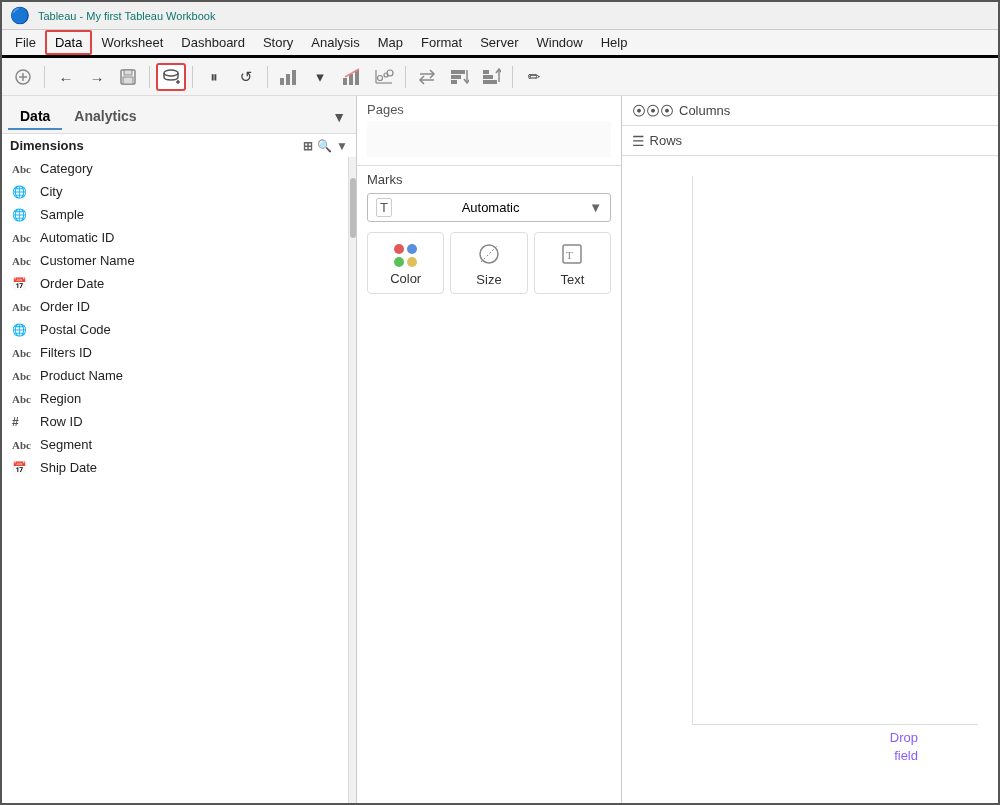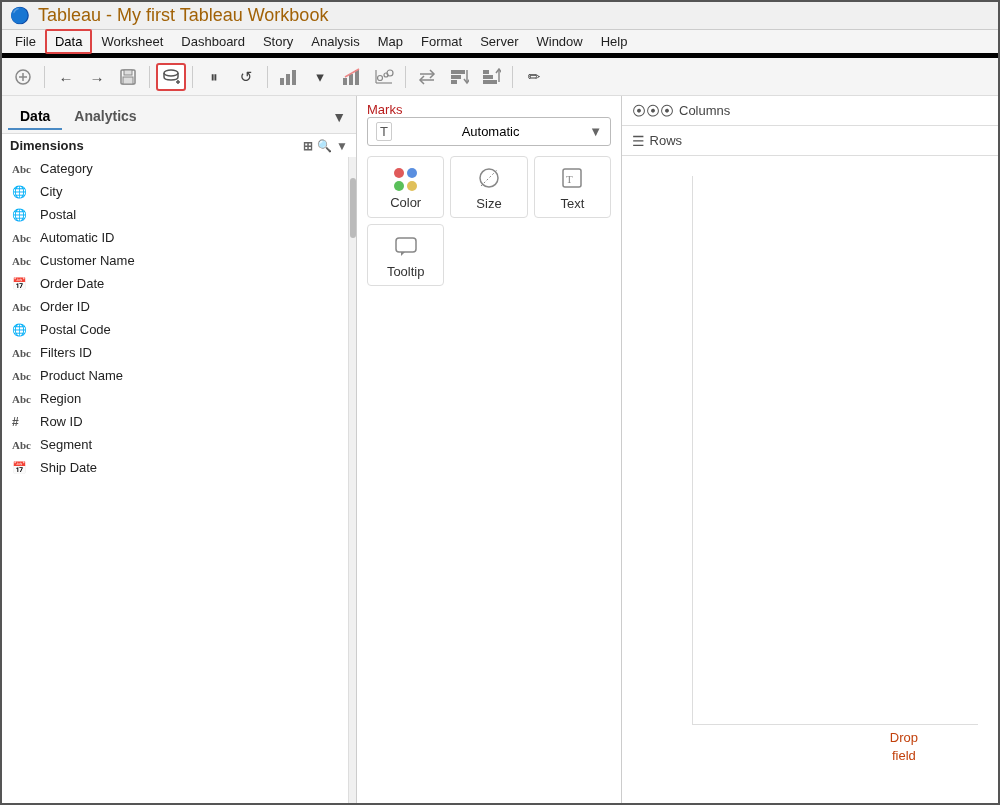--- a/index.html
+++ b/index.html
@@ -9,26 +9,26 @@
     #title-bar {
       background: #f0f0f0;
       border-bottom: 1px solid #ccc;
       padding: 4px 8px;
       display: flex;
       align-items: center;
       gap: 8px;
       height: 28px;
     }
     #title-bar .app-icon { font-size: 16px; }
-    #title-bar .title-text { font-size: 18px; color: #a16207; }
+    #title-bar .title-text { font-size: 11px; color: #0f766e; }
 
     
     #menu-bar {
       background: #f5f5f5;
-      border-bottom: 5px solid #000000;
+      border-bottom: 3px solid #000000;
       display: flex;
       align-items: center;
       height: 28px;
       padding: 0 4px;
     }
     .menu-item {
       padding: 3px 8px;
       cursor: pointer;
       font-size: 13px;
       color: #222;
@@ -193,21 +193,21 @@
       background: #fafafa;
     }
     #pages-section { min-height: 70px; }
     #filters-section { min-height: 110px; }
 
     
     #marks-section {
       padding: 6px 10px;
       flex: 1;
     }
-    .marks-label { font-size: 13px; color: #b91c1c; }
+    .marks-label { font-size: 13px; color: #404040; margin-bottom: 6px; }
     .marks-dropdown {
       display: flex;
       align-items: center;
       border: 1px solid #bbb;
       border-radius: 3px;
       padding: 4px 8px;
       background: #fff;
       cursor: pointer;
       margin-bottom: 10px;
       gap: 6px;
@@ -278,22 +278,22 @@
       left: 50px;
       font-size: 28px;
       color: #bbb;
       font-weight: 300;
     }
     .drop-field-hint {
       position: absolute;
       bottom: 40px;
       right: 80px;
       font-size: 13px;
-      color: #c2410c;
-      text-align: center;
+      color: #8b5cf6;
+      text-align: right;
       line-height: 1.4;
     }
     .canvas-axis-h {
       position: absolute;
       bottom: 80px;
       left: 70px;
       right: 20px;
       height: 1px;
       background: #ddd;
     }
@@ -454,21 +454,21 @@
         <div class="dim-item">
           <span class="dim-type-icon dim-type-abc">Abc</span>
           <span>Category</span>
         </div>
         <div class="dim-item">
           <span class="dim-type-icon dim-type-globe">🌐</span>
           <span>City</span>
         </div>
         <div class="dim-item">
           <span class="dim-type-icon dim-type-globe">🌐</span>
-          <span>Postal</span>
+          <span>Sample</span>
         </div>
         <div class="dim-item">
           <span class="dim-type-icon dim-type-abc">Abc</span>
           <span>Automatic ID</span>
         </div>
         <div class="dim-item">
           <span class="dim-type-icon dim-type-abc">Abc</span>
           <span>Customer Name</span>
         </div>
         <div class="dim-item">
@@ -510,20 +510,24 @@
       </div>
 
       <div class="scroll-track">
         <div class="scroll-thumb"></div>
       </div>
     </div>
   </div>
 
   <div id="center-panel">
 
+    <div class="shelf-section" id="pages-section">
+      <div class="shelf-label">Pages</div>
+      <div class="shelf-area"></div>
+    </div>
 
 
     <div id="marks-section">
       <div class="marks-label">Marks</div>
 
       <div class="marks-dropdown">
         <span style="font-size:13px; color:#555; border:1px solid #ccc; padding:1px 3px; border-radius:2px;">T</span>
         <span class="marks-dropdown-label">Automatic</span>
         <span class="marks-dropdown-arrow">▼</span>
       </div>
@@ -556,29 +560,20 @@
           <div class="mark-icon">
             <svg width="22" height="22" viewBox="0 0 22 22">
               <rect x="2" y="2" width="18" height="18" rx="2" fill="none" stroke="#888" stroke-width="1.5"></rect>
               <text x="5" y="16" font-size="11" fill="#888" font-family="serif">T</text>
             </svg>
           </div>
           <span class="mark-label">Text</span>
         </div>
 
 
-        <div class="mark-btn">
-          <div class="mark-icon">
-            <svg width="26" height="22" viewBox="0 0 26 22">
-              <rect x="3" y="3" width="20" height="14" rx="3" fill="none" stroke="#888" stroke-width="1.5"></rect>
-              <polygon points="8,17 8,21 12,17" fill="#888"></polygon>
-            </svg>
-          </div>
-          <span class="mark-label">Tooltip</span>
-        </div>
 
       </div>
     </div>
   </div>
 
   <div id="right-panel">
 
     <div class="shelf-row">
       <div class="shelf-row-label">
         <span class="shelf-icon">⦿⦿⦿</span>

